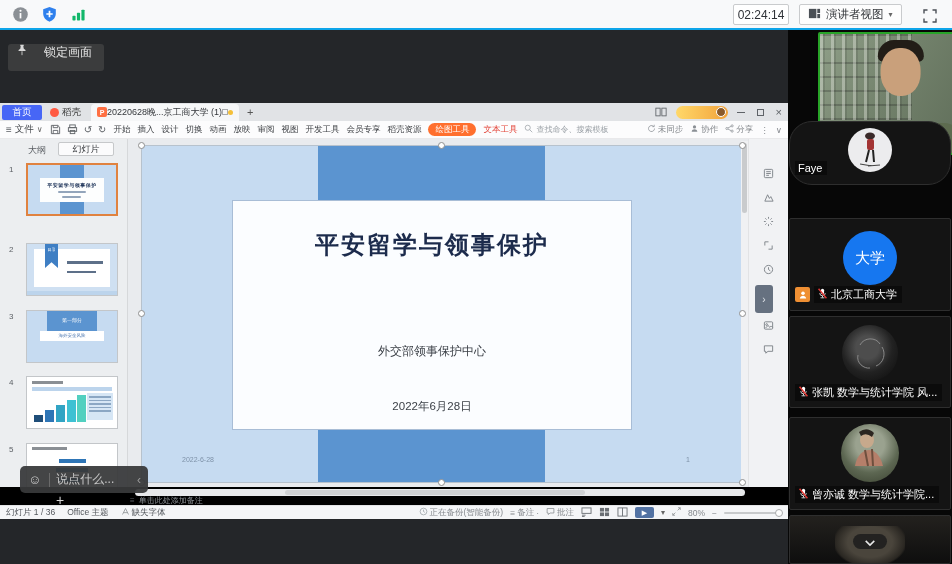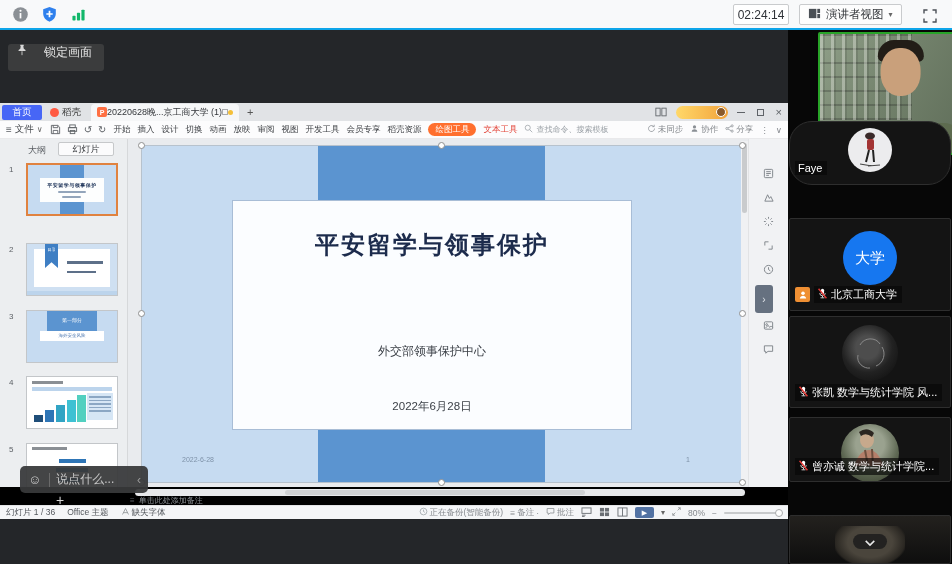--- a/index.html
+++ b/index.html
@@ -555,21 +555,21 @@
         <span><svg width="11" height="11" viewBox="0 0 14 14">
               <rect x="5" y="1" width="4" height="7" rx="2" fill="#fff"></rect>
               <path d="M3.5 6.5a3.5 3.5 0 0 0 7 0" fill="none" stroke="#fff"></path>
               <path d="M7 10v2M4.5 12.5h5" stroke="#fff"></path>
               <path d="M2 1l10 12" stroke="#e53935" stroke-width="1.8"></path>
             </svg></span>
         <span>张凯 数学与统计学院 风...</span>
       </div>
     </div>
 
-    <div class="tile" style="top:387px;height:65px;">
+    <div class="tile" style="top:387px;height:93px;">
       <div class="avatar" style="top:6px;width:58px;height:58px;background:radial-gradient(circle at 50% 35%,#9aa28f 0 30%,#5d6752 60%,#39402f 100%);">
         <svg width="58" height="58" viewBox="0 0 58 58">
             <ellipse cx="26" cy="16" rx="7" ry="8" fill="#c7a98c"></ellipse>
             <path d="M18 8q8-6 15 1l-2 4q-6-5-11-1z" fill="#2c2620"></path>
             <path d="M14 42c2-12 9-16 14-16s11 4 14 16z" fill="#b57f6a"></path>
             <path d="M24 26l3 16M31 25l1 17" stroke="#6e4f3e" stroke-width="2" fill="none"></path>
           </svg>
       </div>
       <div class="plabel">
         <span><svg width="11" height="11" viewBox="0 0 14 14">

